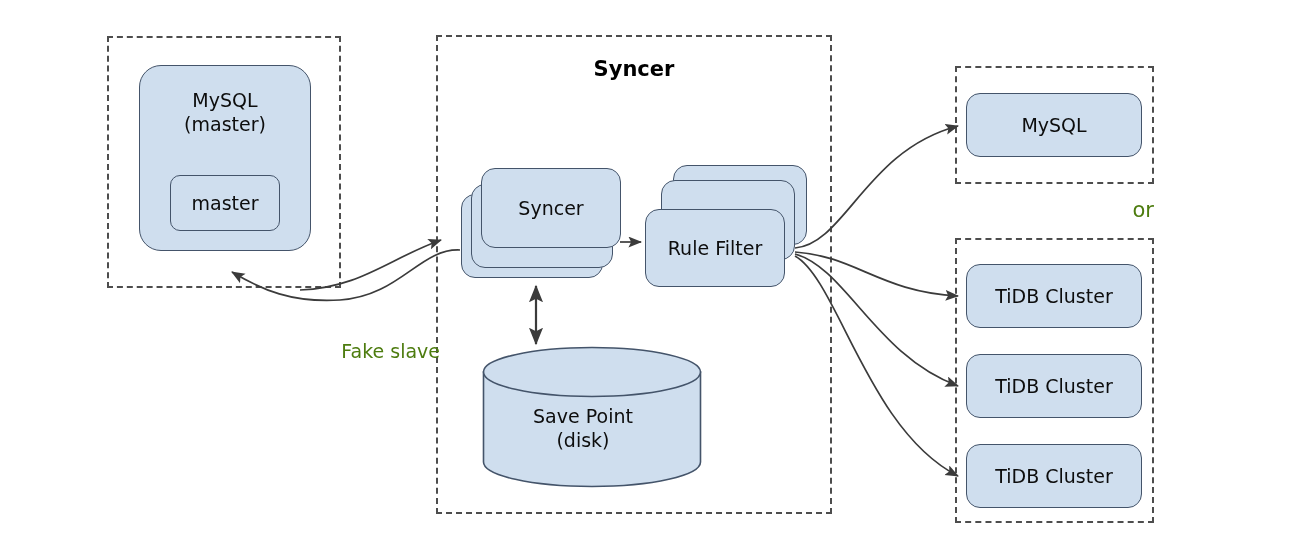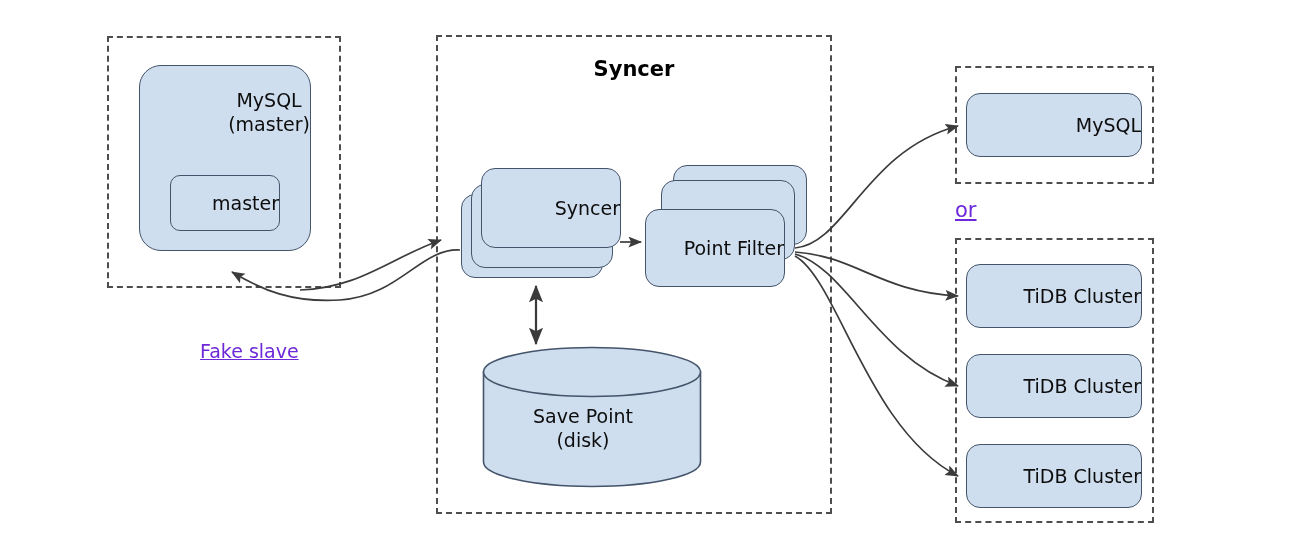--- a/index.html
+++ b/index.html
@@ -31,21 +31,21 @@
     background: transparent;
   }
   .node {
     position: absolute;
     box-sizing: border-box;
     background: #cfdeee;
     border: 1.6px solid #44546a;
     border-radius: 14px;
     display: flex;
     align-items: center;
-    justify-content: flex-end;
+    justify-content: center;
     text-align: center;
     color: #0d0d0d;
     font-size: 19px;
     line-height: 1.28;
     white-space: pre-line;
   }
   .node.small-radius {
     border-radius: 10px;
   }
   .stack-back {
@@ -58,23 +58,22 @@
   .frame-title {
     position: absolute;
     font-size: 21px;
     font-weight: bold;
     color: #000000;
     text-align: center;
   }
   .plain-label {
     position: absolute;
     font-size: 19px;
-    color: #6d28d9;
-    text-align: left;
-    text-decoration: underline;
+    color: #4d7c0f;
+    text-align: right;
   }
   .cylinder {
     position: absolute;
     padding-left: 18px;
   }
   .cyl-text {
     position: absolute;
     left: 0;
     width: 100%;
     text-align: center;
@@ -138,21 +137,21 @@
 
   <div class="stack-back" style="left:461px; top:194px; width:142px; height:84px;"></div>
   <div class="stack-back" style="left:471px; top:184px; width:142px; height:84px;"></div>
   <div class="node" style="left:481px; top:168px; width:140px; height:80px;">
     <span>Syncer</span>
   </div>
 
   <div class="stack-back" style="left:673px; top:165px; width:134px; height:80px;"></div>
   <div class="stack-back" style="left:661px; top:180px; width:134px; height:80px;"></div>
   <div class="node" style="left:645px; top:209px; width:140px; height:78px;">
-    <span>Point Filter</span>
+    <span>Rule Filter</span>
   </div>
 
   <div class="cylinder" style="left:464px; top:346px; width:220px; height:142px;">
     <svg width="220" height="142" viewBox="0 0 220 142" xmlns="http://www.w3.org/2000/svg">
       <path d="M 1.5 26 L 1.5 116 A 108.5 24.5 0 0 0 218.5 116 L 218.5 26 Z" fill="#cfdeee" stroke="#44546a" stroke-width="1.6"></path>
       <ellipse cx="110" cy="26" rx="108.5" ry="24.5" fill="#cfdeee" stroke="#44546a" stroke-width="1.6"></ellipse>
     </svg>
     <div class="cyl-text" style="top:58px;">Save Point
 (disk)</div>
   </div>

